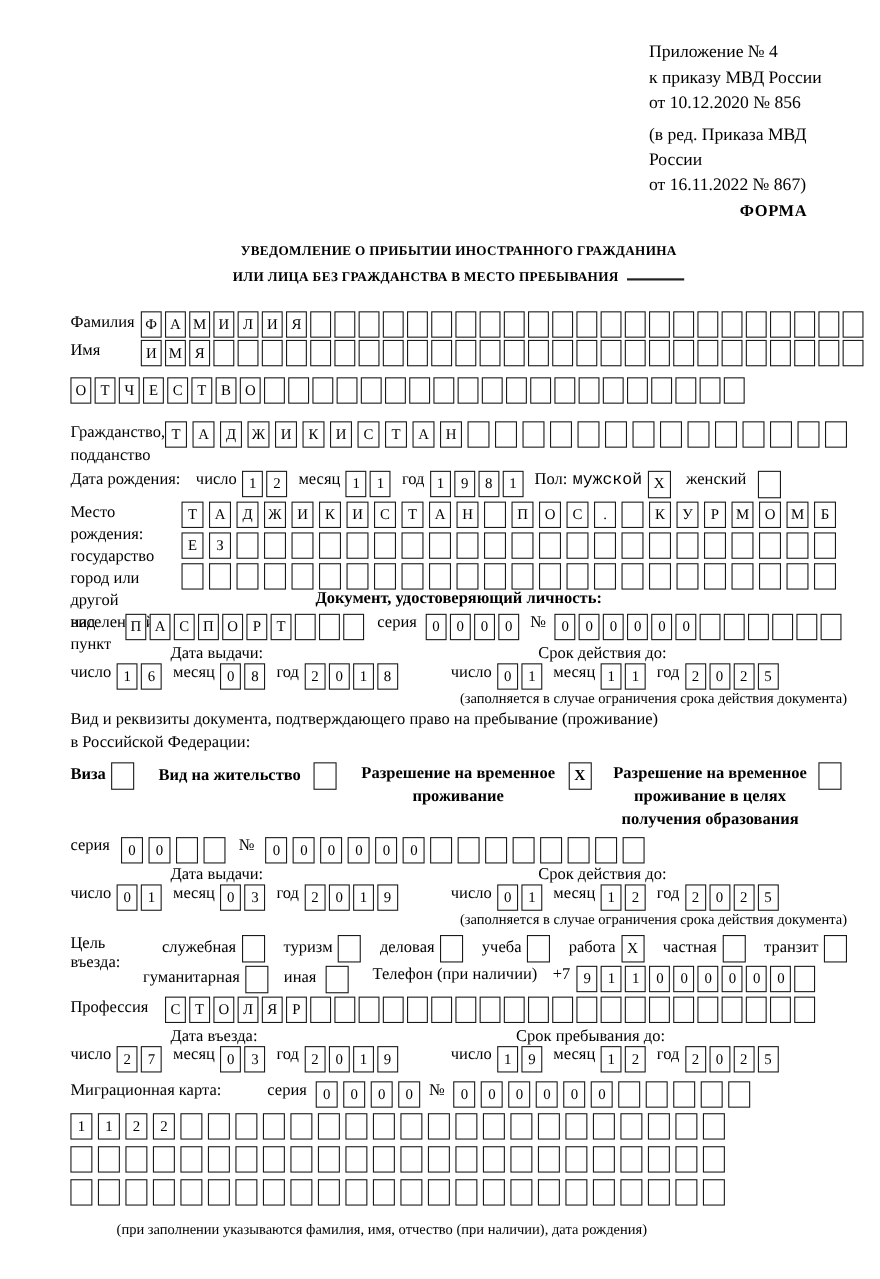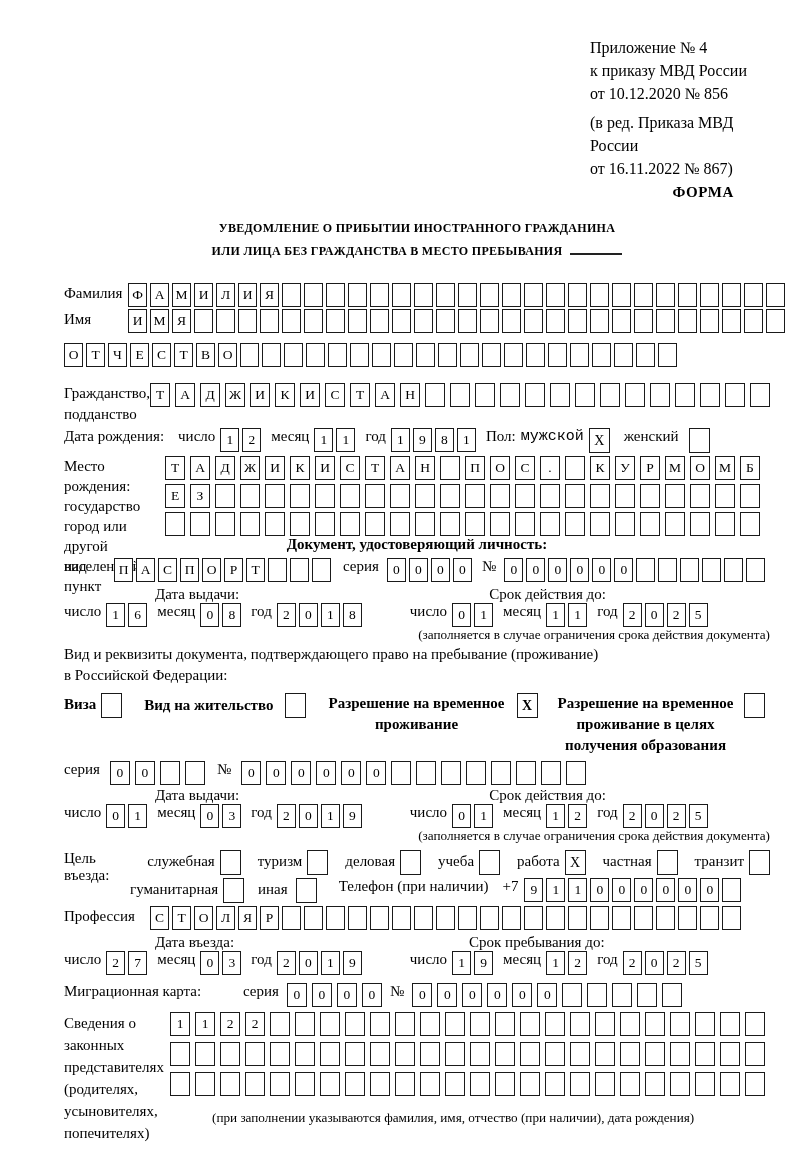--- a/index.html
+++ b/index.html
@@ -664,28 +664,20 @@
         <span class="cell">0</span>
         <span class="cell"></span>
         <span class="cell"></span>
         <span class="cell"></span>
         <span class="cell"></span>
         <span class="cell"></span>
       </span>
   </div>
 
   <div class="frow" style="margin-top:3px;">
-    <div class="lbl colstack" style="width:106px; line-height:22px;">
-      <span>Сведения о</span>
-      <span>законных</span>
-      <span>представителях</span>
-      <span>(родителях,</span>
-      <span>усыновителях,</span>
-      <span>попечителях)</span>
-    </div>
     <div class="colstack" style="gap:6px;">
       <div class="cells wide">
           <span class="cell">1</span>
           <span class="cell">1</span>
           <span class="cell">2</span>
           <span class="cell">2</span>
           <span class="cell"></span>
           <span class="cell"></span>
           <span class="cell"></span>
           <span class="cell"></span>

